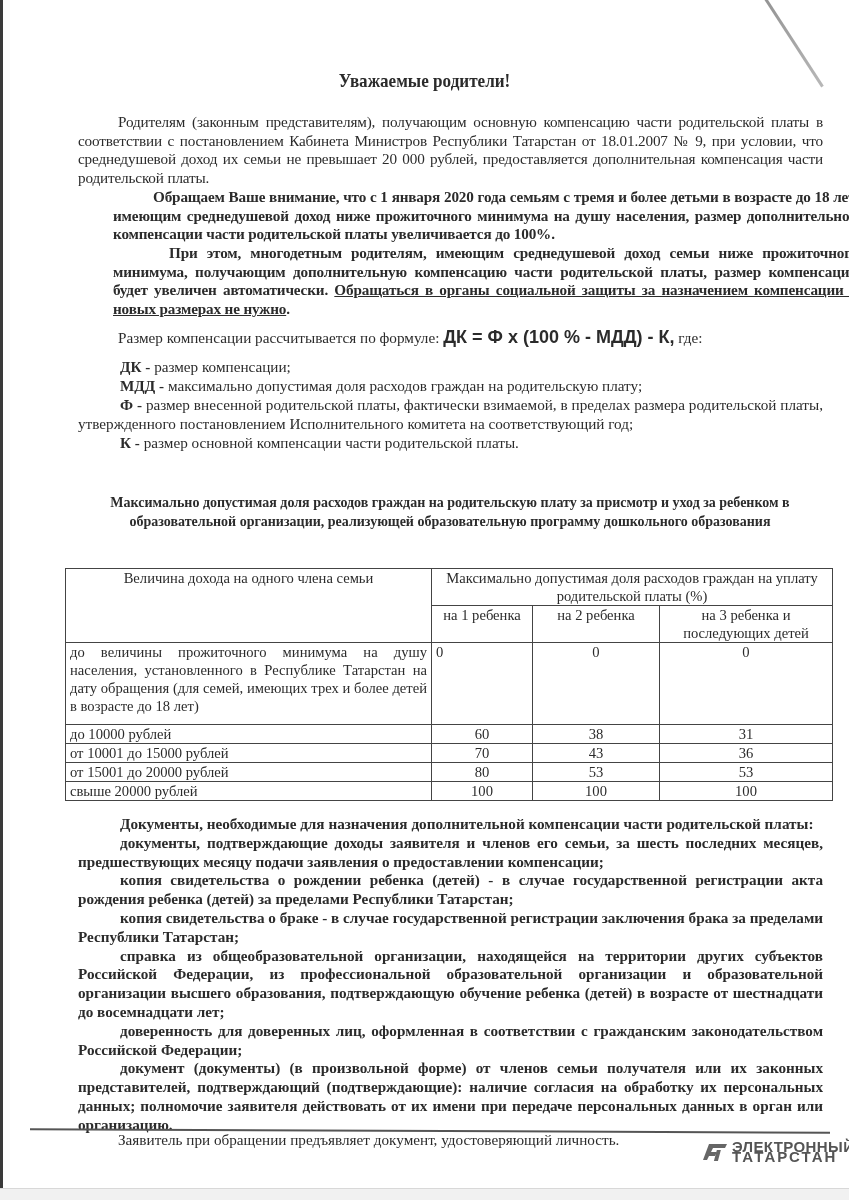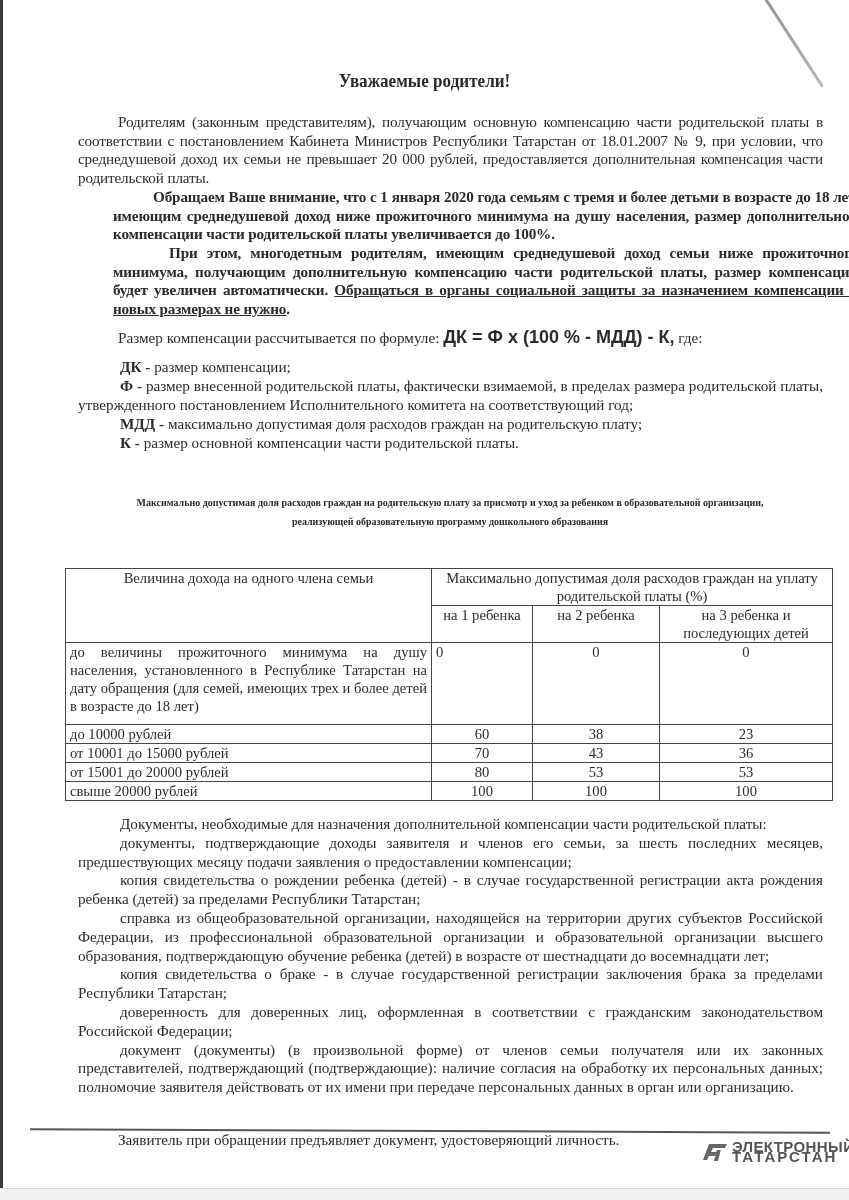--- a/index.html
+++ b/index.html
@@ -24,34 +24,34 @@
   .bold { font-weight: bold; margin-left: 35px; }
   .u { text-decoration: underline; }
 
   .formula-line { position: absolute; left: 118px; top: 327px; font-size: 15.2px; }
   .formula { font-weight: bold; font-size: 18px; font-family: "Liberation Sans", sans-serif; }
 
   .defs { position: absolute; left: 78px; width: 745px; font-size: 15.2px; line-height: 19px; text-align: justify; }
   .defs .term { font-weight: bold; }
 
   .tcaption { position: absolute; left: 110px; width: 680px; top: 493px; text-align: center;
-    font-size: 10px; line-height: 19px; font-weight: bold; }
+    font-size: 14px; line-height: 19px; font-weight: bold; }
 
   table.rates { position: absolute; left: 65px; top: 568px; width: 768px; border-collapse: collapse;
     font-size: 14.6px; line-height: 18px; }
   table.rates td { border: 1px solid #444; padding: 0 4px; vertical-align: top; }
   table.rates .hdr { text-align: center; }
   table.rates .c0 { width: 357px; }
   table.rates .c1 { width: 92px; }
   table.rates .c2 { width: 118px; }
   table.rates .num { text-align: center; }
   table.rates .just { text-align: justify; }
 
   .docs { position: absolute; left: 78px; width: 745px; top: 815px; font-size: 15.2px; line-height: 18.8px; text-align: justify; }
-  .docs p { margin: 0; text-indent: 42px; }
+  .docs p { margin: 0; text-indent: 42px; font-weight: bold; }
 
   .rule { position: absolute; left: 30px; top: 1130px; width: 800px; height: 2px; background: #555; transform: rotate(0.25deg); }
   .footer-main { position: absolute; left: 118px; top: 1131px; font-size: 15.2px; }
   .footer-sys { position: absolute; left: 60px; top: 1135px; font-family: "Liberation Sans", sans-serif;
     font-size: 10px; color: #444; line-height: 13px; }
   .footer-sys .l1 { opacity: 0.85; }
   .logo { position: absolute; left: 703px; top: 1142px; display: flex; align-items: center; gap: 3px; color: #555; }
   .logo svg { display: block; }
   .logo .txt { font-family: "Liberation Sans", sans-serif; font-weight: bold; font-size: 15px; line-height: 10px; letter-spacing: 0.4px; }
   .logo .txt .t2 { letter-spacing: 2px; }
@@ -78,22 +78,22 @@
     <span class="u">Обращаться в органы социальной защиты за назначением компенсации в новых размерах не нужно</span><span>.</span>
   </div>
 
   <div class="formula-line">
     <span>Размер компенсации рассчитывается по формуле:</span>
     <span class="formula">ДК = Ф х (100 % - МДД)  - К,</span><span> где:</span>
   </div>
 
   <div class="defs" style="top:357px;">
     <div style="padding-left:42px;"><span class="term">ДК -</span><span> размер компенсации;</span></div>
+    <div style="padding-left:42px;"><span class="term">МДД -</span><span> максимально допустимая доля расходов граждан на родительскую плату;</span></div>
     <div style="text-indent:42px; margin-top:0;"><span class="term">Ф -</span><span> размер внесенной родительской платы, фактически взимаемой, в пределах размера родительской платы, утвержденного постановлением Исполнительного комитета на соответствующий год;</span></div>
-    <div style="padding-left:42px;"><span class="term">МДД -</span><span> максимально допустимая доля расходов граждан на родительскую плату;</span></div>
     <div style="padding-left:42px;"><span class="term">К -</span><span> размер основной компенсации части родительской платы.</span></div>
   </div>
 
   <div class="tcaption">Максимально допустимая доля расходов граждан на родительскую плату за присмотр и уход за ребенком в образовательной организации, реализующей образовательную программу дошкольного образования</div>
 
   <table class="rates">
     <tbody>
         <tr>
       <td class="c0 hdr" rowspan="2">Величина дохода на одного члена семьи</td>
       <td class="hdr" colspan="3">Максимально допустимая доля расходов граждан на уплату родительской платы (%)</td>
@@ -106,21 +106,21 @@
     <tr style="height:82px;margin-left:32px;">
       <td class="just">до величины прожиточного минимума на душу населения, установленного в Республике Татарстан на дату обращения (для семей, имеющих трех и более детей в возрасте до 18 лет)</td>
       <td>0</td>
       <td class="num">0</td>
       <td class="num">0</td>
     </tr>
     <tr>
       <td>до 10000 рублей</td>
       <td class="num">60</td>
       <td class="num">38</td>
-      <td class="num">23</td>
+      <td class="num">31</td>
     </tr>
     <tr>
       <td>от 10001 до 15000 рублей</td>
       <td class="num">70</td>
       <td class="num">43</td>
       <td class="num">36</td>
     </tr>
     <tr>
       <td>от 15001 до 20000 рублей</td>
       <td class="num">80</td>
@@ -133,22 +133,22 @@
       <td class="num">100</td>
       <td class="num">100</td>
     </tr>
   </tbody>
     </table>
 
   <div class="docs">
     <p>Документы, необходимые для назначения дополнительной компенсации части родительской платы:</p>
     <p>документы, подтверждающие доходы заявителя и членов его семьи, за шесть последних месяцев, предшествующих месяцу подачи заявления о предоставлении компенсации;</p>
     <p>копия свидетельства о рождении ребенка (детей) - в случае государственной регистрации акта рождения ребенка (детей) за пределами Республики Татарстан;</p>
+    <p>копия свидетельства о браке - в случае государственной регистрации заключения брака за пределами Республики Татарстан;</p>
     <p>справка из общеобразовательной организации, находящейся на территории других субъектов Российской Федерации, из профессиональной образовательной организации и образовательной организации высшего образования, подтверждающую обучение ребенка (детей) в возрасте от шестнадцати до восемнадцати лет;</p>
-    <p>копия свидетельства о браке - в случае государственной регистрации заключения брака за пределами Республики Татарстан;</p>
     <p>доверенность для доверенных лиц, оформленная в соответствии с гражданским законодательством Российской Федерации;</p>
     <p>документ (документы) (в произвольной форме) от членов семьи получателя или их законных представителей, подтверждающий (подтверждающие): наличие согласия на обработку их персональных данных; полномочие заявителя действовать от их имени при передаче персональных данных в орган или организацию.</p>
   </div>
 
   <div class="rule"></div>
 
   <div class="footer-main">Заявитель при обращении предъявляет документ, удостоверяющий личность.</div>
 
   <div class="logo">
     <svg width="26" height="20" viewBox="0 0 26 20">

